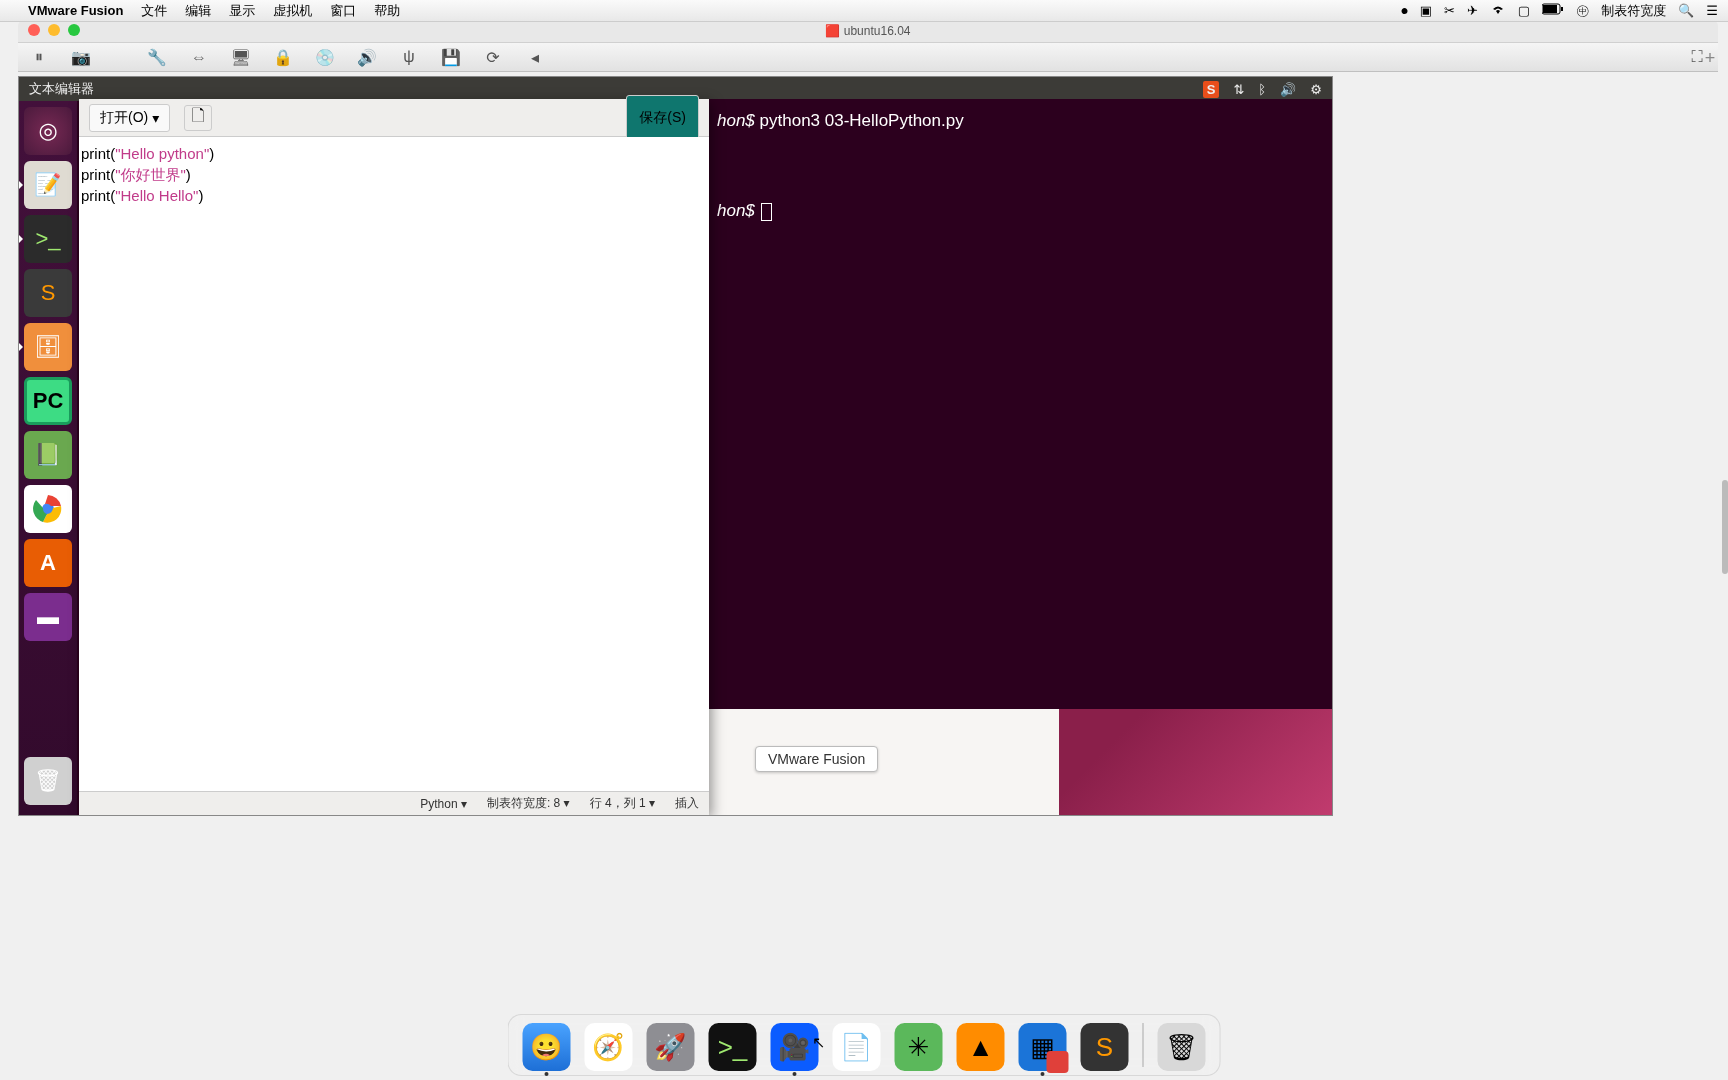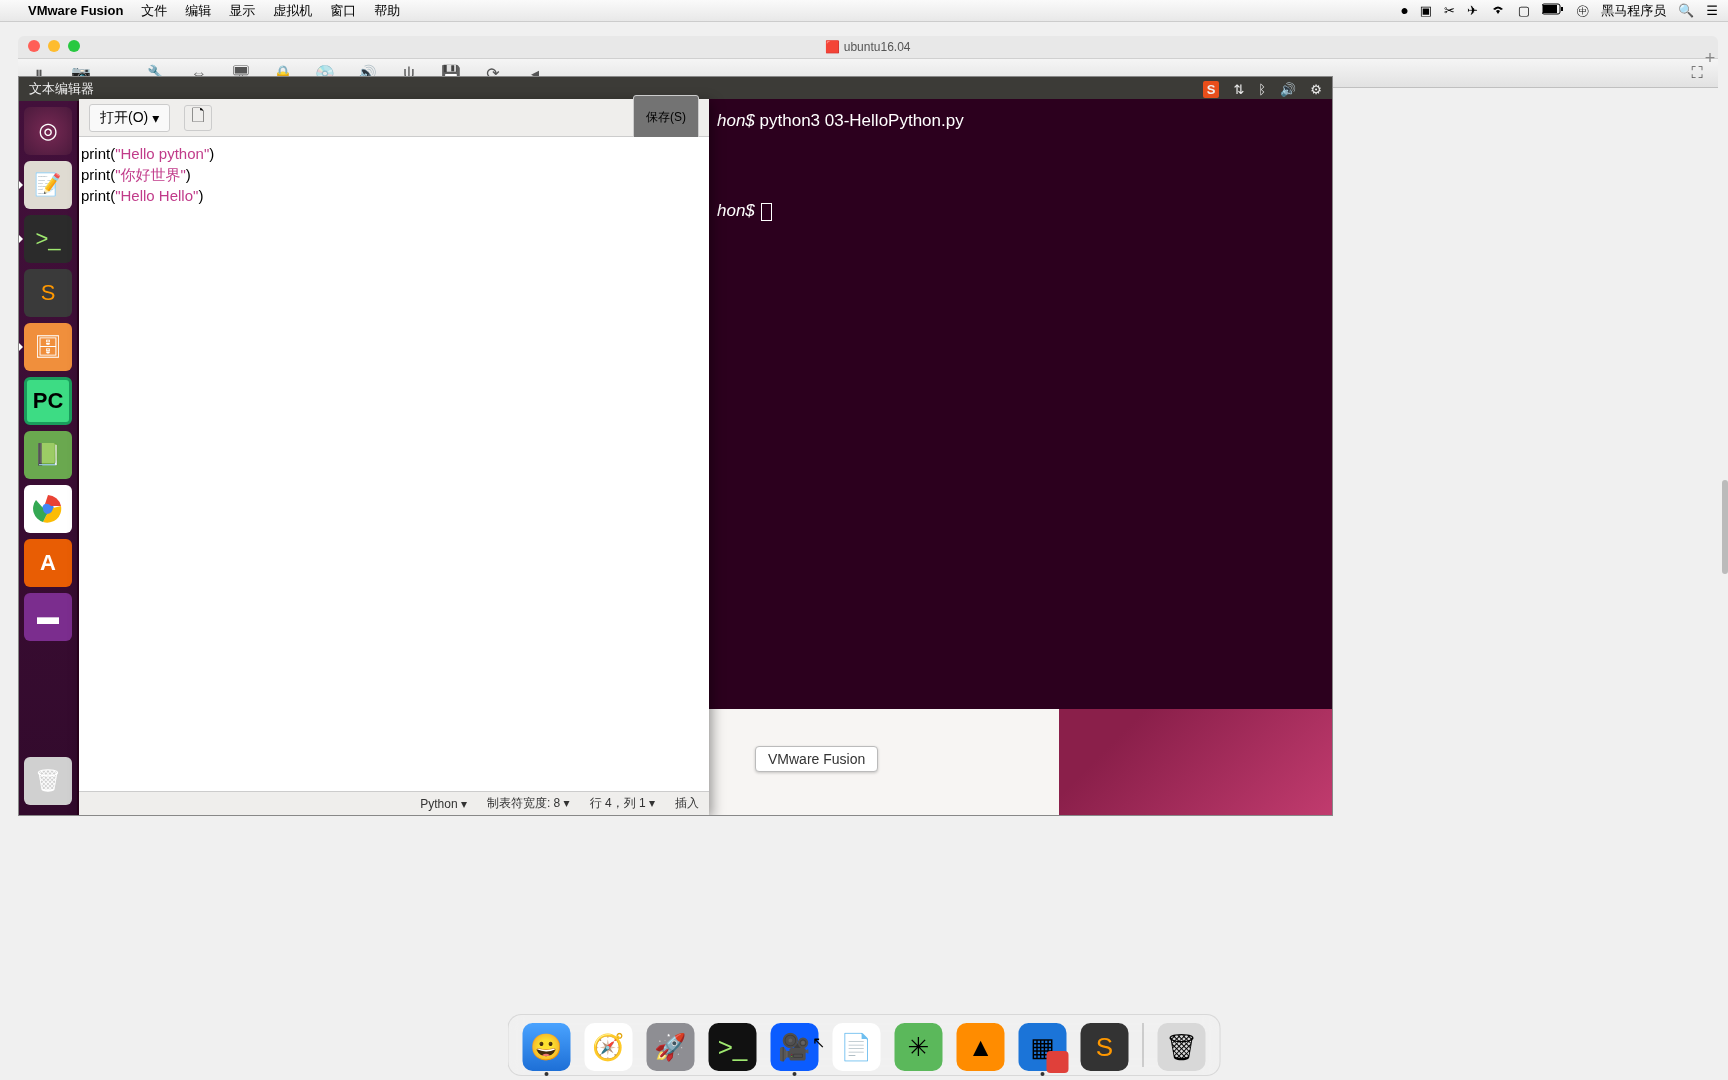--- a/index.html
+++ b/index.html
@@ -8,21 +8,21 @@
 
 .mac-menubar { height: 22px; background: linear-gradient(#fafafa,#e8e8e8); display: flex; align-items: center; padding: 0 10px; font-size: 13px; border-bottom: 1px solid #ccc; position: relative; z-index: 50; }
 .mac-menubar .left { display: flex; align-items: center; gap: 18px; }
 .mac-menubar .left span { color: #000; }
 .mac-menubar .appname { font-weight: 600; }
 .mac-menubar .right { margin-left: auto; display: flex; align-items: center; gap: 12px; color: #000; }
 .mac-menubar .right span, .mac-menubar .right svg { cursor: default; }
 .apple-logo { font-size: 15px; }
 
 
-.fusion-window { position: absolute; top: 36px; left: 18px; right: 10px; background: #e8e8e8; border-radius: 6px 6px 0 0; }
+.fusion-window { position: absolute; top: 20px; left: 18px; right: 10px; background: #e8e8e8; border-radius: 6px 6px 0 0; }
 .fusion-titlebar { height: 22px; display: flex; align-items: center; justify-content: center; position: relative; color: #555; font-size: 12px; }
 .traffic { position: absolute; left: 10px; top: 4px; display: flex; gap: 8px; }
 .traffic span { width: 12px; height: 12px; border-radius: 50%; display: block; }
 .tl-red { background: #ff5f57; } .tl-yel { background: #febc2e; } .tl-grn { background: #28c840; }
 .fusion-toolbar { height: 30px; border-top: 1px solid #d0d0d0; border-bottom: 1px solid #c0c0c0; display: flex; align-items: center; padding: 0 10px; gap: 20px; background: linear-gradient(#f5f5f5,#e2e2e2); }
 .fusion-toolbar .tbtn { width: 22px; height: 20px; display: flex; align-items: center; justify-content: center; color: #555; }
 .fusion-toolbar .sep { width: 14px; }
 .fusion-toolbar .right-group { margin-left: auto; display: flex; gap: 10px; }
 
 
@@ -50,21 +50,21 @@
 .launcher-item.running::before { content:''; position:absolute; left:-6px; top:50%; transform:translateY(-50%); width:0; height:0; border-top:5px solid transparent; border-bottom:5px solid transparent; border-left:5px solid #fff; }
 
 
 .gedit-window { position:absolute; left:60px; top:22px; width:630px; height:716px; background:#f7f7f7; box-shadow: 3px 3px 12px rgba(0,0,0,.4); display:flex; flex-direction:column; }
 .gedit-titlebar { height:24px; background:#3c3b37; color:#dcdcdc; display:flex; align-items:center; padding:0 8px; font-size:12px; gap:8px; }
 .gedit-tb-btn { width:14px; height:14px; border-radius:50%; }
 .gedit-close{background:#e95420;} .gedit-min{background:#666;} .gedit-max{background:#666;}
 .gedit-header { height:38px; background:#efeeec; border-bottom:1px solid #ccc; display:flex; align-items:center; padding:0 10px; gap:14px; }
 .gedit-open { display:flex; align-items:center; gap:4px; font-size:14px; padding:4px 10px; border:1px solid #ccc; border-radius:3px; background:#f9f9f9; }
 .gedit-newtab { width:28px; height:26px; border:1px solid #ccc; border-radius:3px; display:flex; align-items:center; justify-content:center; }
-.gedit-save { margin-left:auto; font-size:12px; padding:13px 12px; border:1px solid #ccc; border-radius:3px; background:#737373; }
+.gedit-save { margin-left:auto; font-size:14px; padding:13px 12px; border:1px solid #ccc; border-radius:3px; background:#0f766e; }
 .gedit-editor { flex:1; background:#fff; padding:6px 2px; font-family: "Courier New", monospace; font-size:15px; line-height:1.4; overflow:auto; }
 .gedit-editor .kw { color:#000; }
 .gedit-editor .fn { color:#000; font-weight:400; }
 .gedit-editor .str { color:#c13b8a; }
 .gedit-status { height:24px; background:#efeeec; border-top:1px solid #ccc; display:flex; align-items:center; padding:2px 10px; font-size:12px; color:#333; gap:20px; }
 .gedit-status .drop::after{content:' ▾';}
 .gedit-status .spacer{flex:1;}
 
 
 .terminal-bg { position:absolute; left:690px; top:22px; right:0; height:610px; background:#2c001e; color:#fff; font-family:"Courier New",monospace; font-size:17px; padding:12px 8px; }
@@ -132,21 +132,21 @@
     </span>
     <span>▢</span>
     <span>
       <svg width="22" height="12">
           <rect x="0" y="1" width="18" height="10" rx="2" fill="none" stroke="#000"></rect>
           <rect x="1" y="2" width="14" height="8" fill="#000"></rect>
           <rect x="19" y="4" width="2" height="4" fill="#000"></rect>
         </svg>
     </span>
     <span>㊥</span>
-    <span>黑马程序员</span>
+    <span>制表符宽度</span>
     <span>🔍</span>
     <span>☰</span>
   </div>
 </div>
 
 <div class="fusion-window">
   <div class="fusion-titlebar">
     <div class="traffic">
       <span class="tl-red"></span>
       <span class="tl-yel"></span>

